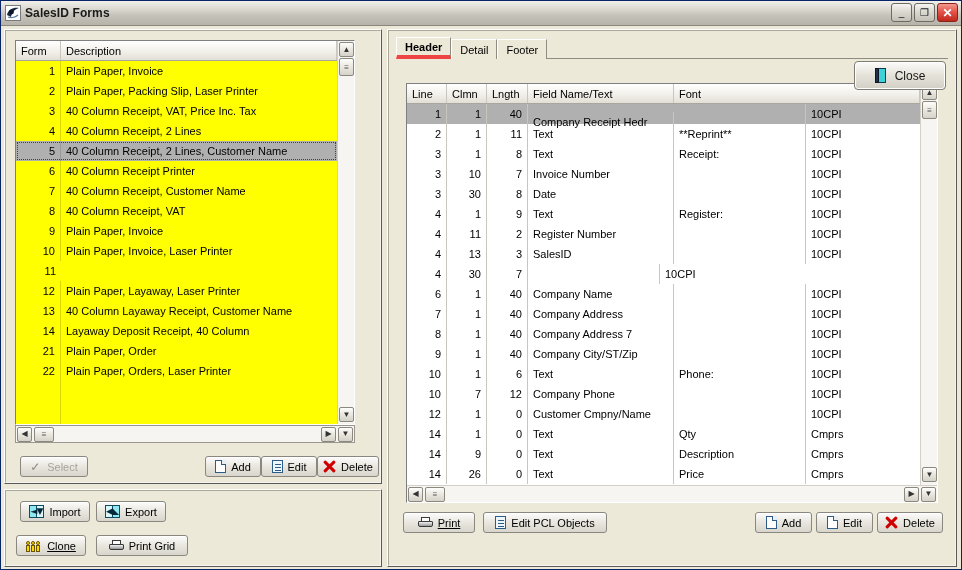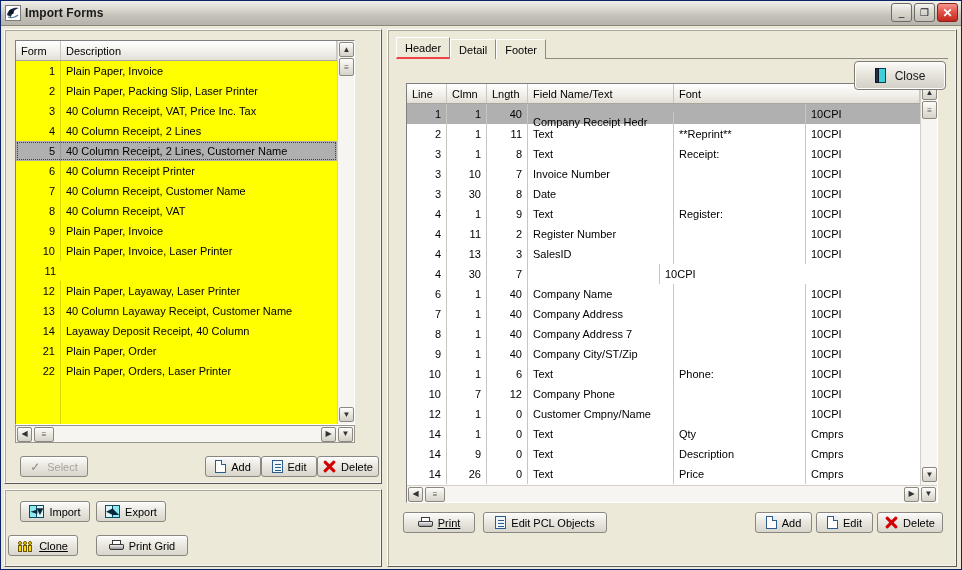--- a/index.html
+++ b/index.html
@@ -209,38 +209,38 @@
               align-items:flex-end; z-index:4; }
   .tab {
     height:20px; padding:0 8px;
     display:flex; align-items:center; font-size:11px; color:#000;
     background:#ece9d8;
     border-top:1px solid #ffffff; border-left:1px solid #ffffff;
     border-right:1px solid #8e8b83;
     white-space:nowrap;
   }
   .tab.active {
-    height:22px; background:#ece9d8; font-weight:normal;
-    border-bottom:2px solid #ef4444;
+    height:22px; background:#ece9d8; font-weight:bold;
+    border-bottom:4px solid #ef4444;
   }
 </style>
 </head>
 <body>
 
 <div id="window">
 
   <div id="titlebar">
     <div id="title-icon">
       <svg width="14" height="14" viewBox="0 0 14 14">
         <path d="M1 9 C2 3, 8 1, 13 2 C9 3, 6 6, 5 11 Z" fill="#1b2a44"></path>
         <circle cx="5.5" cy="6" r="2.4" fill="#0c1626"></circle>
         <path d="M2 11 C4 12, 9 12, 12 9" stroke="#5b7fa8" stroke-width="1.2" fill="none"></path>
       </svg>
     </div>
-    <div id="title-text">Import Forms</div>
+    <div id="title-text">SalesID Forms</div>
     <div id="titlebuttons">
       <div class="winbtn">_</div>
       <div class="winbtn">❐</div>
       <div class="winbtn close">✕</div>
     </div>
   </div>
 
   <div id="body-area">
 
     <div class="groupbox" id="left-pane">
@@ -369,21 +369,21 @@
         </div>
         <div class="btn" style="position:absolute; left:90px; top:10px; width:70px;">
           <span class="ico ico-arrowbox">
             <span class="sq l" style="background:#d8f6fa;"></span>
               <span class="sq r" style="background:#8fe8f0;"></span>
             <span class="ar" style="left:1px;">◀</span>
             <span class="ar" style="right:1px;">◣</span>
           </span>
           <span>Export</span>
         </div>
-        <div class="btn" style="position:absolute; left:2px; top:44px; width:70px;">
+        <div class="btn" style="position:absolute; left:10px; top:44px; width:70px;">
           <span class="ico ico-people">
             <span class="p">
                 <span class="h"></span>
                 <span class="b"></span>
               </span>
             <span class="p">
                 <span class="h"></span>
                 <span class="b"></span>
               </span>
             <span class="p">

